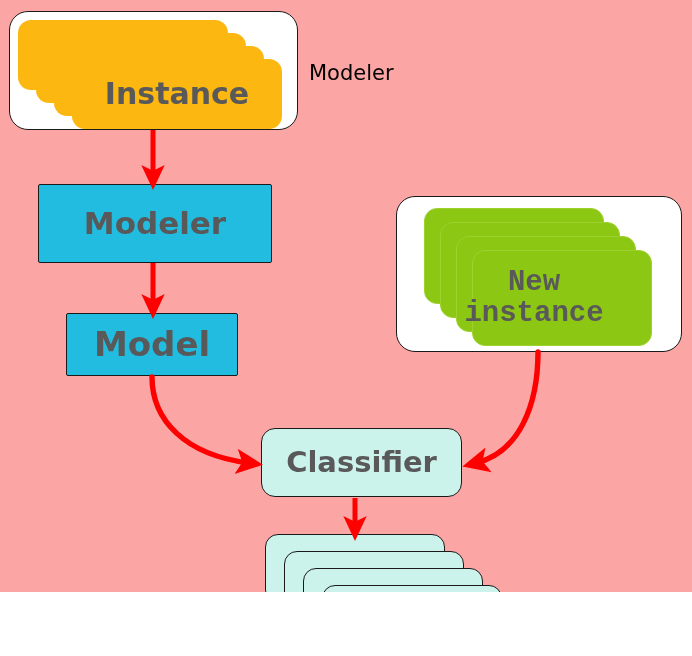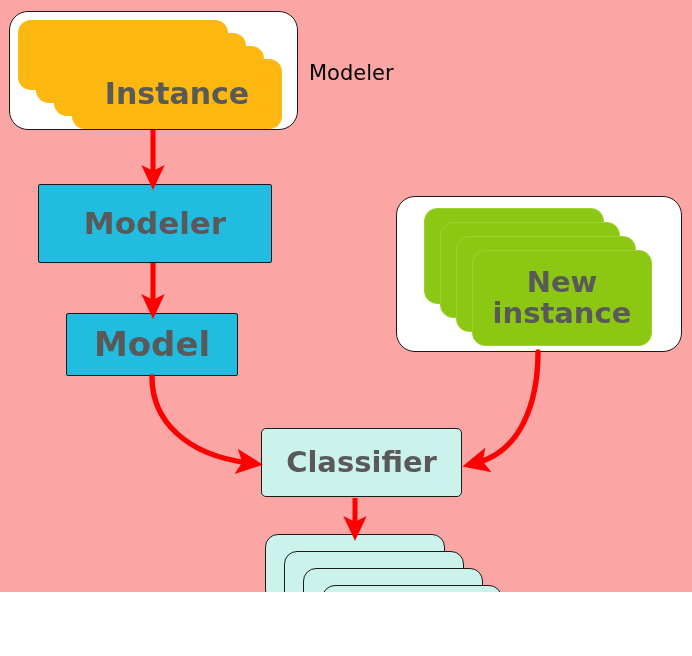--- a/index.html
+++ b/index.html
@@ -60,21 +60,21 @@
   }
 
   .cyan-box {
     background: #22BCE0;
     border: 1.4px solid #1a1a1a;
     border-radius: 2px;
   }
   .mint-box {
     background: #CCF2EC;
     border: 1.4px solid #1a1a1a;
-    border-radius: 5px;
+    border-radius: 14px;
   }
 
   .plain-label {
     position: absolute;
     color: #000000;
     font-weight: normal;
     white-space: nowrap;
   }
 
   .card-text {
@@ -117,21 +117,21 @@
   <div class="box cyan-box" style="left:38px; top:184px; width:234px; height:79px; font-size:31px;">Modeler</div>
 
   <div class="box cyan-box" style="left:66px; top:313px; width:172px; height:63px; font-size:34px;">Model</div>
 
   <div class="container-box" style="left:396px; top:196px; width:286px; height:156px;"></div>
 
   <div class="card card-green" style="left:424px; top:208px; width:180px; height:96px;"></div>
   <div class="card card-green" style="left:440px; top:222px; width:180px; height:96px;"></div>
   <div class="card card-green" style="left:456px; top:236px; width:180px; height:96px;"></div>
   <div class="card card-green" style="left:472px; top:250px; width:180px; height:96px;"></div>
-  <div class="card-text" style="left:472px; top:250px; width:180px; height:96px; font-size:29px; flex-direction:column;">
+  <div class="card-text" style="left:444px; top:250px; width:180px; height:96px; font-size:29px; flex-direction:column;font-family:Liberation Mono, monospace;">
     <span>New</span>
     <span>instance</span>
   </div>
 
   <div class="box mint-box" style="left:261px; top:428px; width:201px; height:69px; font-size:29px;">Classifier</div>
 
   <div class="card card-mint" style="left:265px; top:534px; width:180px; height:69px;"></div>
   <div class="card card-mint" style="left:284px; top:551px; width:180px; height:69px;"></div>
   <div class="card card-mint" style="left:303px; top:568px; width:180px; height:69px;"></div>
   <div class="card card-mint" style="left:322px; top:585px; width:180px; height:69px;"></div>

